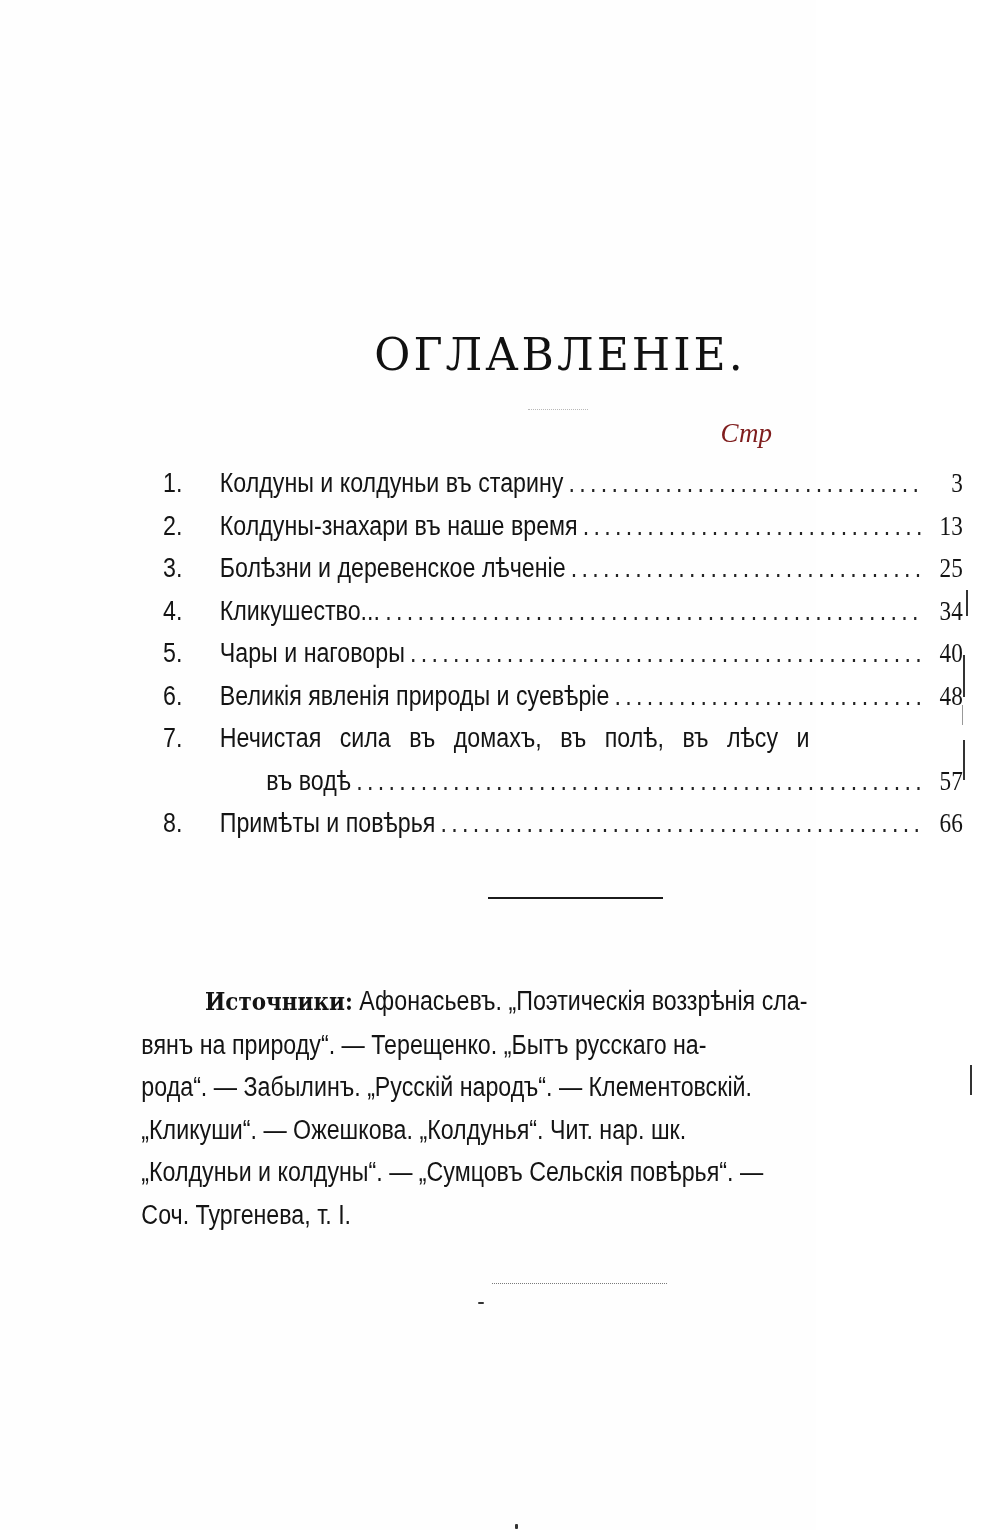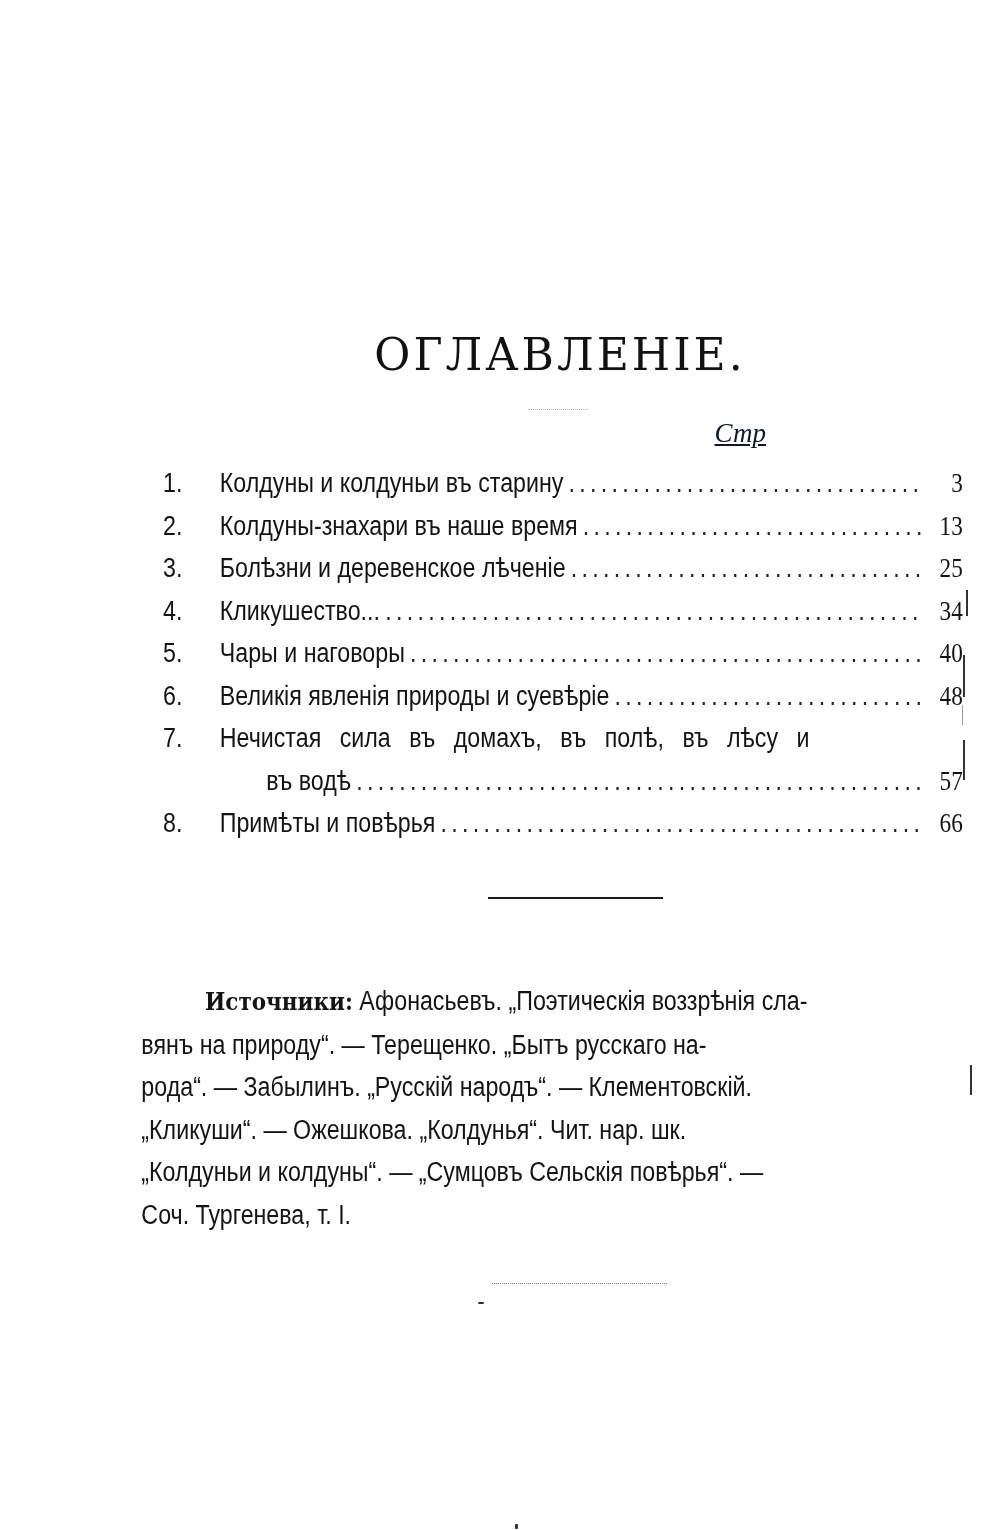--- a/index.html
+++ b/index.html
@@ -36,25 +36,24 @@
     }
     .faint-rule {
       position: absolute;
       border-top: 1px dotted #b8b8b8;
       height: 0;
     }
     .rule-top { left: 528px; top: 409px; width: 60px; }
     .col-header {
       position: absolute;
       top: 418px;
-      right: 50px;
+      right: 44px;
       font-style: italic;
       font-size: 27px;
-      color: #0f172a;
-      text-decoration: underline;
+      color: #7f1d1d;
     }
     .toc {
       position: absolute;
       left: 163px;
       top: 462px;
       width: 800px;
       font-family: "Liberation Sans", "DejaVu Sans", sans-serif;
       font-size: 27px;
       transform: scaleX(0.86);
       transform-origin: left top;

